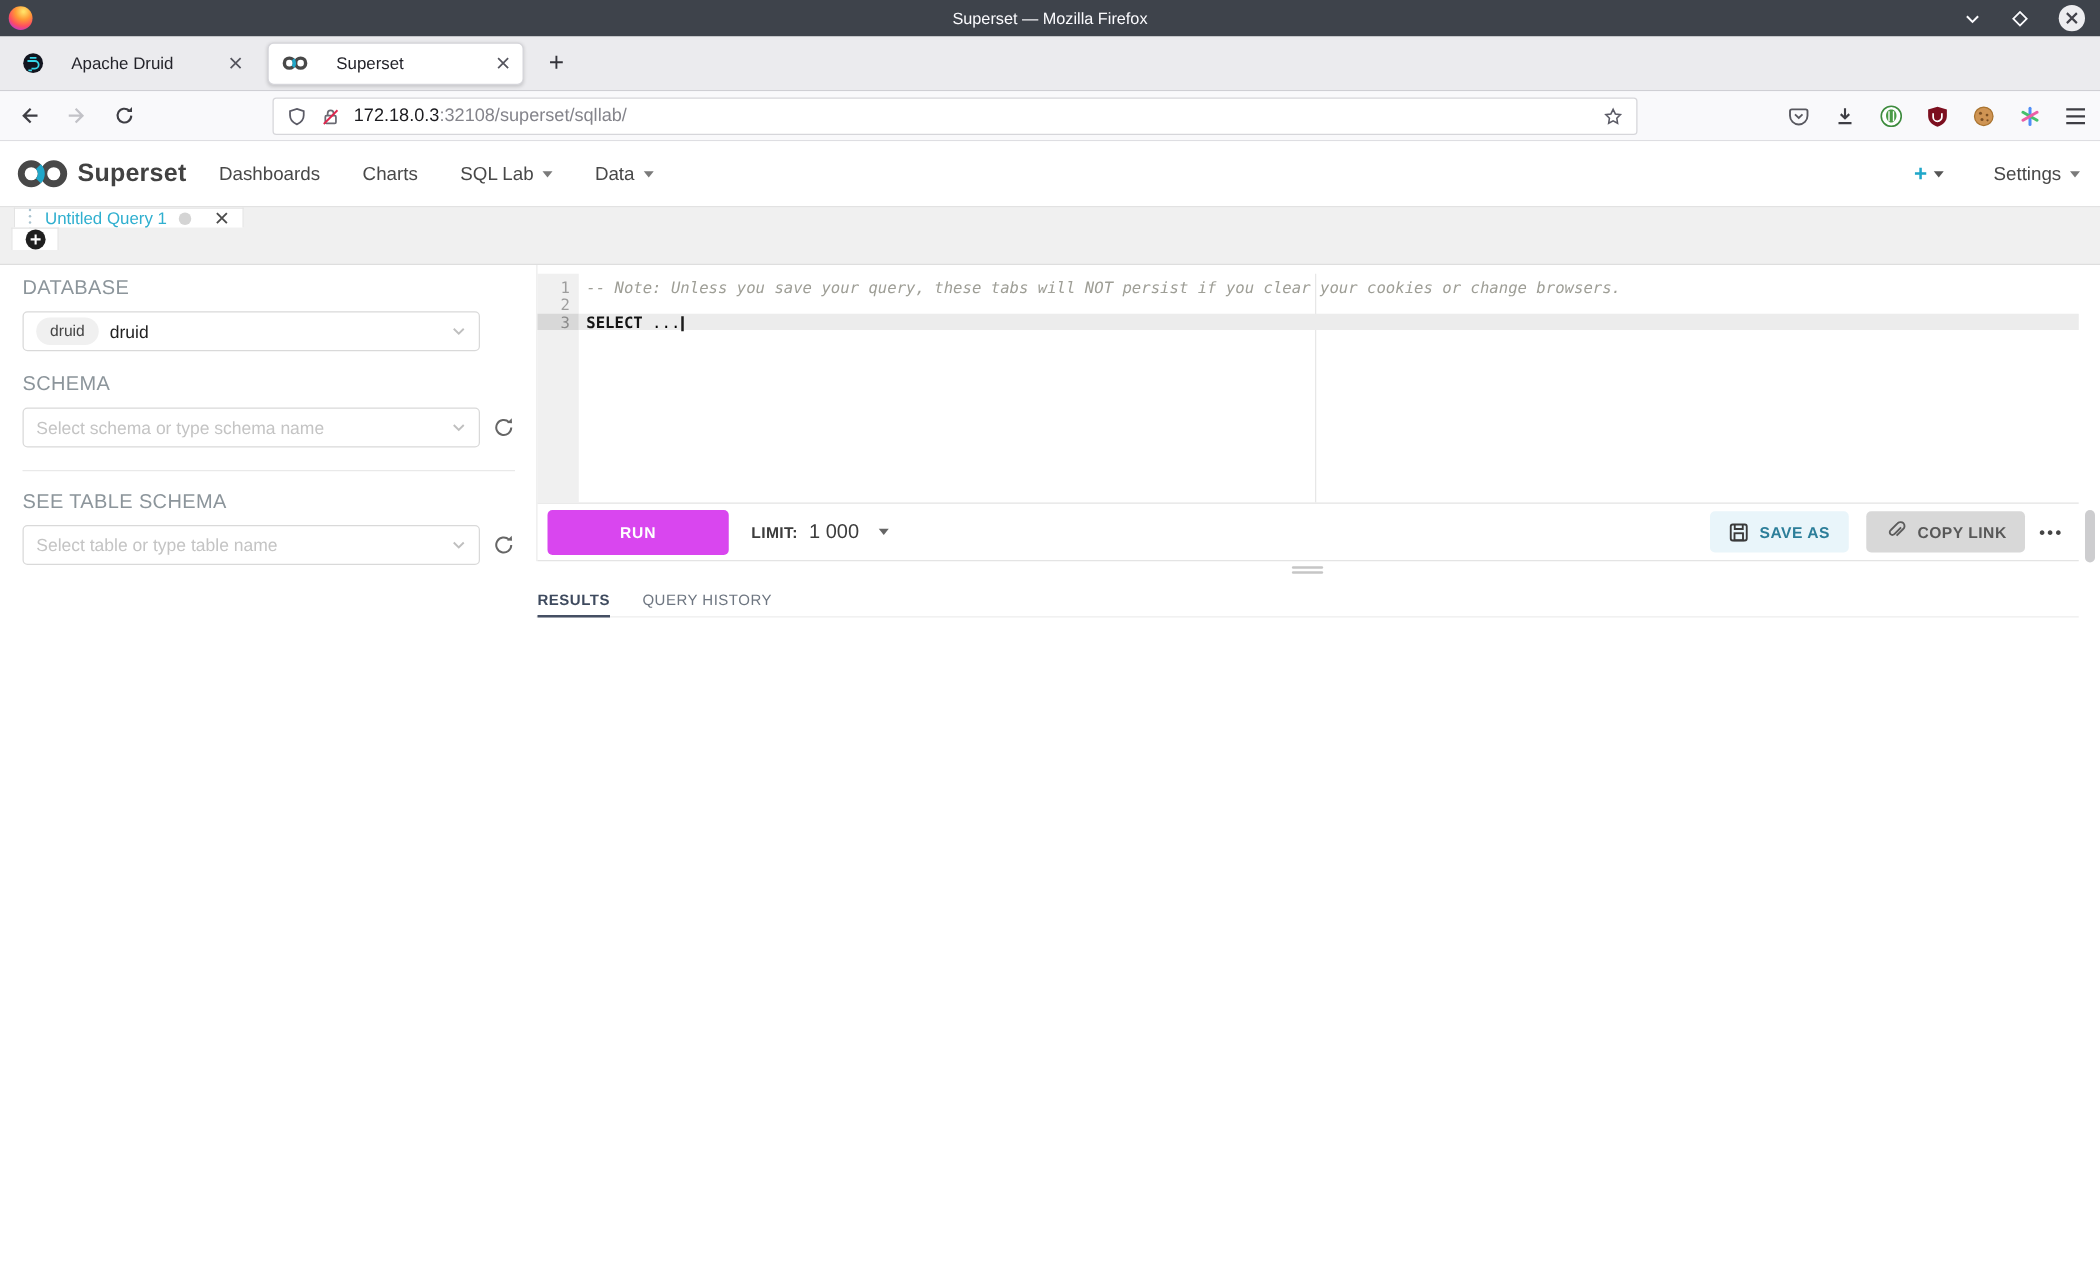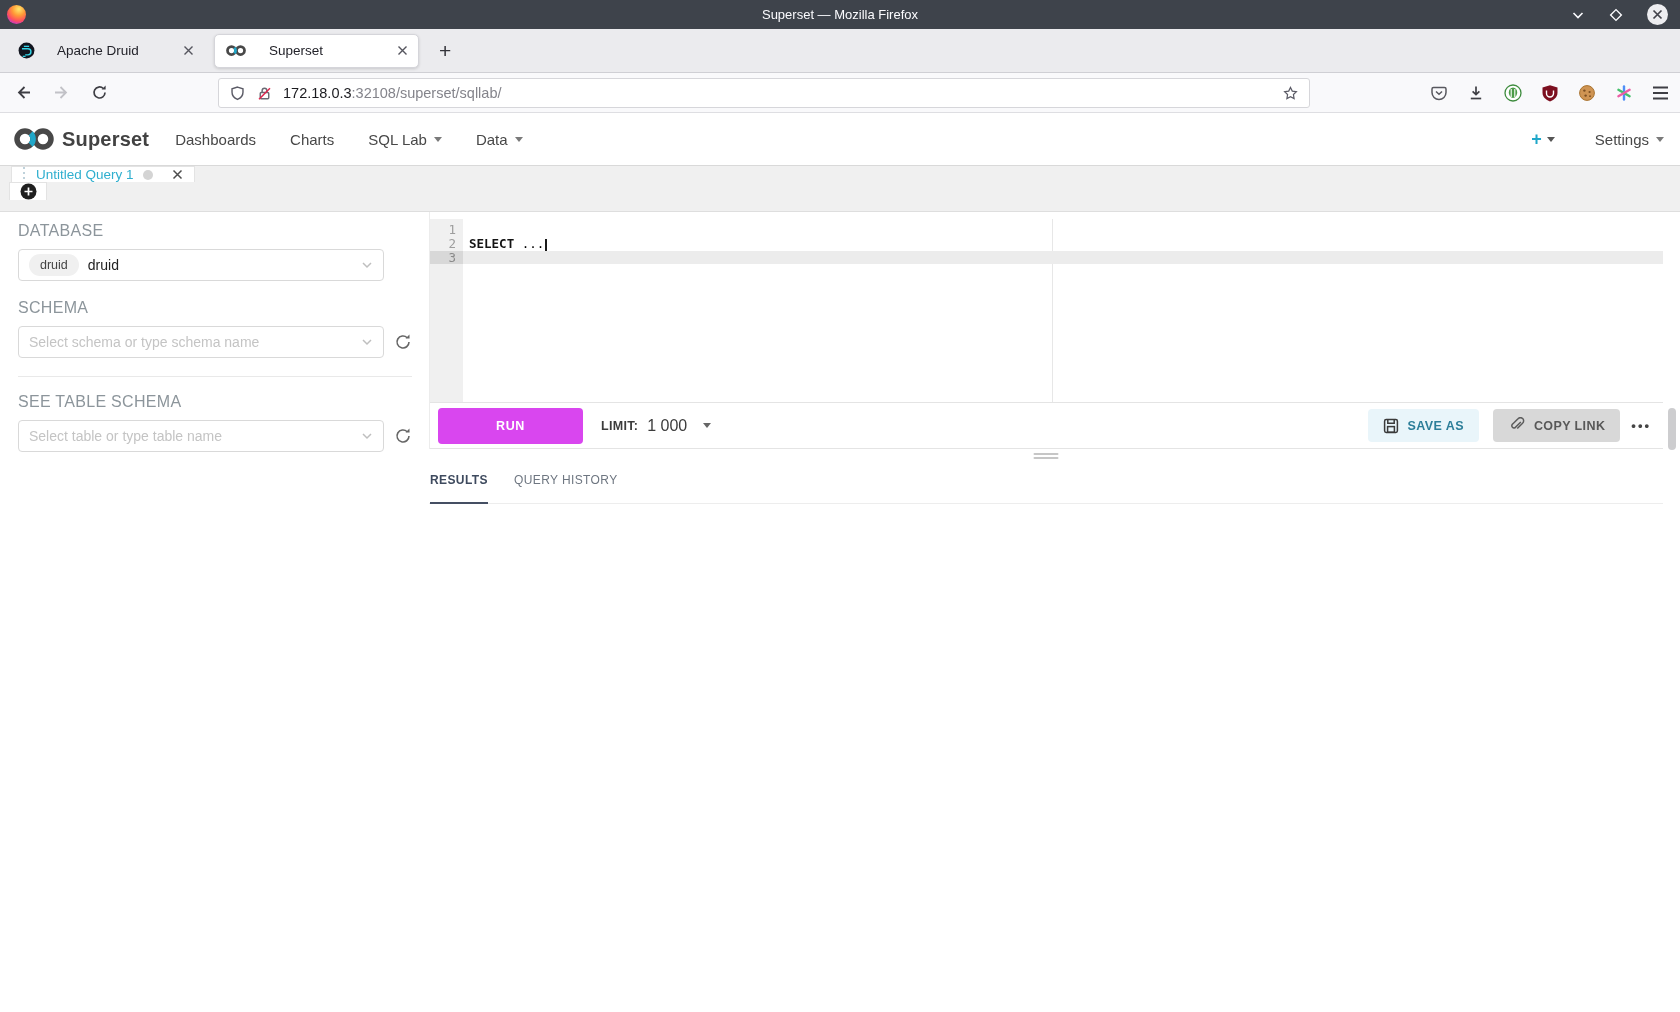--- a/index.html
+++ b/index.html
@@ -135,21 +135,21 @@
   .more-dots { margin:0 12px 0 11px; color:#454545; font-size:13px;
     letter-spacing:2px; font-weight:700; }
 
   
   .drag-row { height:14px; position:relative; }
   .drag-handle { position:absolute; left:50%; top:4px; transform:translateX(-50%); }
   .drag-handle i { display:block; width:25px; height:2px; background:#c6c6c6;
     border-radius:1px; margin-bottom:2px; }
   .res-tabs { display:flex; gap:26px; border-bottom:1px solid #ededed;
     margin-top:10px; padding-left:1px; }
-  .res-tab { font-size:12px; letter-spacing:.4px; padding-bottom:15px;
+  .res-tab { font-size:12px; letter-spacing:.4px; padding-bottom:5px;
     margin-bottom:-1px; }
   .res-tab.on { color:#3e4a5e; font-weight:700; border-bottom:2px solid #454f63; }
   .res-tab.off { color:#6e7681; font-weight:500; }
   .empty-state { display:flex; flex-direction:column; align-items:center;
     margin-top:202px; padding-right:30px; }
   .empty-text { margin-top:16px; font-size:15px; font-weight:600; color:#8b9197; }
 
   .scroll-thumb { position:fixed; right:4px; top:408px; width:8px; height:42px;
     background:#cdcdcf; border-radius:4px; }
 
@@ -427,20 +427,21 @@
 
       <div class="editor">
         <div class="gutter">
           <div>1</div>
           <div>2</div>
           <div class="g-active">3</div>
         </div>
         <div class="code">
           <div class="print-margin"></div>
           <div class="active-line-bg"></div>
+          <div class="code-line"><span class="tok-comment">-- Note: Unless you save your query, these tabs will NOT persist if you clear your cookies or change browsers.</span></div>
           <div class="code-line"></div>
           <div class="code-line"><span class="tok-keyword">SELECT</span><span> ...</span><span class="cursor"></span></div>
         </div>
       </div>
 
       <div class="editor-toolbar">
         <button class="run-btn">RUN</button>
         <span class="limit-group">
           <span class="limit-label">LIMIT:</span>
           <span class="limit-value">1 000</span>

